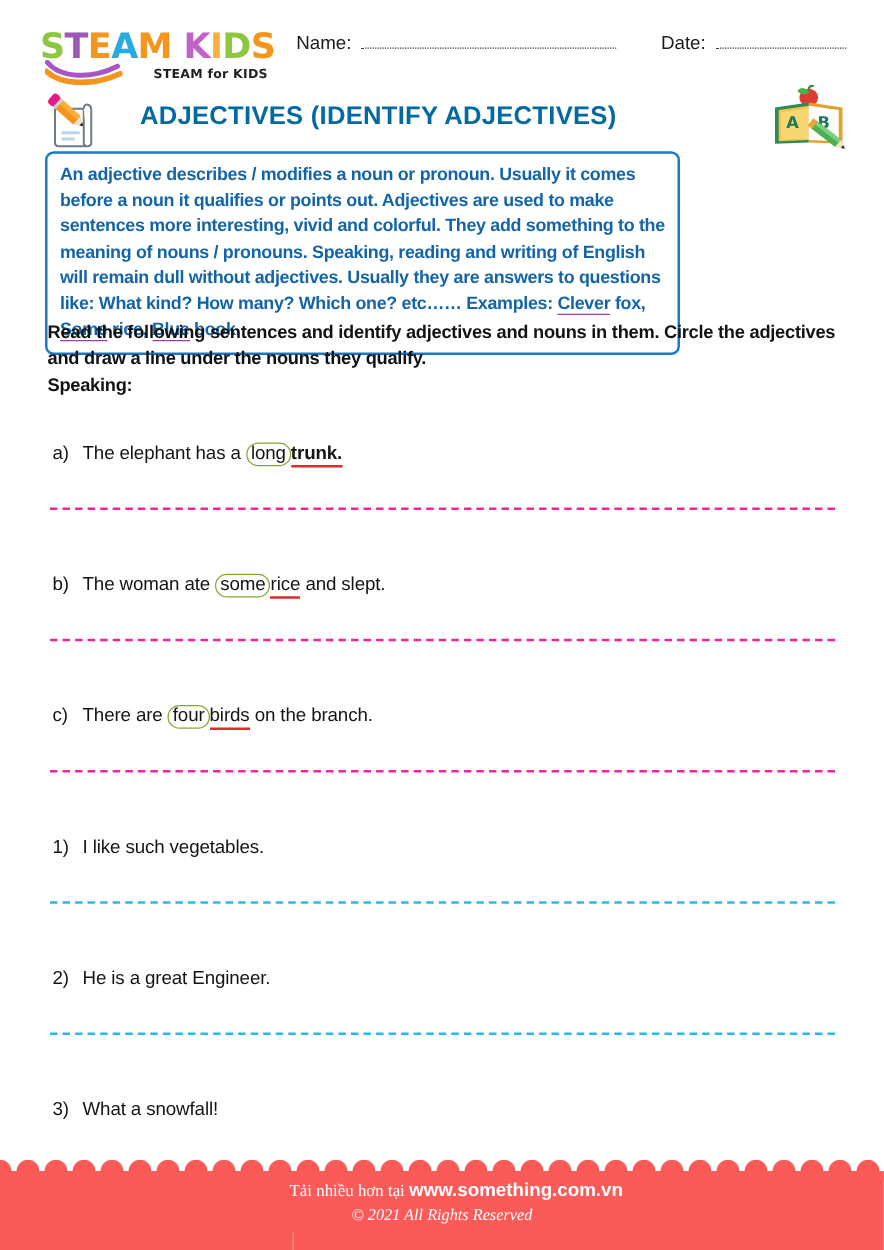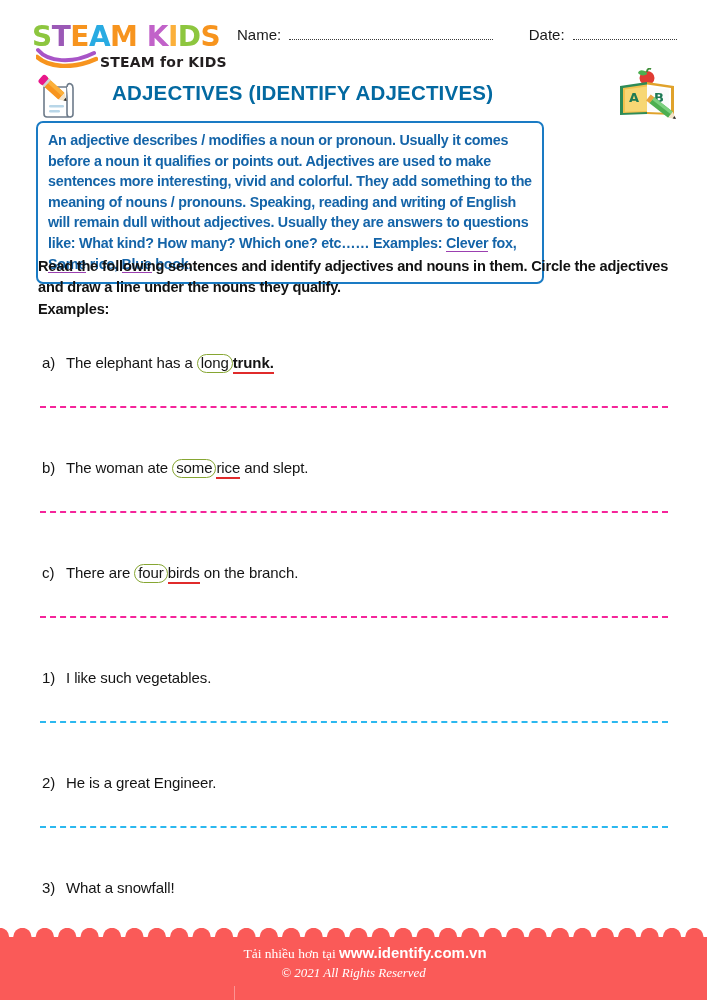--- a/index.html
+++ b/index.html
@@ -44,25 +44,26 @@
   .logo-swoosh {
     position: absolute;
     left: 4px;
     top: 24px;
     width: 62px;
     height: 22px;
   }
   .logo-sub {
     margin-top: 2px;
     margin-left: 68px;
-    font-size: 14px;
+    font-size: 10px;
     font-weight: bold;
     color: #231f20;
     letter-spacing: 0.2px;
     font-family: "DejaVu Sans", sans-serif;
+    text-align: center;
   }
 
   .namedate {
     flex: 1;
     padding-top: 4px;
     display: flex;
     align-items: baseline;
     font-size: 15px;
     color: #1a1a1a;
     font-family: "Liberation Sans", sans-serif;
@@ -309,21 +310,21 @@
     </g>
   </svg>
 </div>
 
 <div class="def-box">
   <div class="def-text"><span>An adjective describes / modifies a noun or pronoun. Usually it comes before a noun it qualifies or points out. Adjectives are used to make sentences more interesting, vivid and colorful. They add something to the meaning of nouns / pronouns. Speaking, reading and writing of English will remain dull without adjectives. Usually they are answers to questions like: What kind? How many? Which one? etc…… Examples: </span><u>Clever</u><span> fox, </span><u>Some</u><span> rice, </span><u>Blue</u><span> book.</span></div>
 </div>
 
 <div class="instructions">
   <span>Read the following sentences and identify adjectives and nouns in them. Circle the adjectives and draw a line under the nouns they qualify.</span>
-  <span class="ex-label">Examples:</span>
+  <span class="ex-label">Speaking:</span>
 </div>
 
 <div id="body-rows">
     <div class="qitem" style="top: 354px;"><span class="qmark">a)</span><span>The elephant has a </span><span class="circled" style="border-color: rgb(134, 166, 50);">long</span><span class="underlined-noun" style="border-bottom-color: rgb(224, 43, 43); font-weight: bold;">trunk.</span></div>
     <div class="sep pink" style="top: 406px; border-top-color: rgb(245, 36, 154);"></div>
     <div class="qitem" style="top: 459px;"><span class="qmark">b)</span><span>The woman ate </span><span class="circled" style="border-color: rgb(134, 166, 50);">some</span><span class="underlined-noun" style="border-bottom-color: rgb(224, 43, 43);">rice</span><span> and slept.</span></div>
     <div class="sep pink" style="top: 511px; border-top-color: rgb(245, 36, 154);"></div>
     <div class="qitem" style="top: 564px;"><span class="qmark">c)</span><span>There are </span><span class="circled" style="border-color: rgb(134, 166, 50);">four</span><span class="underlined-noun" style="border-bottom-color: rgb(224, 43, 43);">birds</span><span> on the branch.</span></div>
     <div class="sep pink" style="top: 616px; border-top-color: rgb(245, 36, 154);"></div>
     <div class="qitem" style="top: 669px;"><span class="qmark">1)</span><span>I like such vegetables.</span></div>
@@ -367,18 +368,18 @@
         <circle cx="627.1999999999997" cy="9" r="9.184"></circle>
         <circle cx="649.5999999999997" cy="9" r="9.184"></circle>
         <circle cx="671.9999999999997" cy="9" r="9.184"></circle>
         <circle cx="694.3999999999996" cy="9" r="9.184"></circle>
         <circle cx="716.7999999999996" cy="9" r="9.184"></circle>
       </g>
     <rect x="0" y="9" width="707" height="9" fill="#fa5a58"></rect>
   </svg>
   <div class="footer-inner">
     <div class="footer-line1">
-      <span class="pre">Tải nhiều hơn tại </span><span class="url">www.identify.com.vn</span>
+      <span class="pre">Tải nhiều hơn tại </span><span class="url">www.something.com.vn</span>
     </div>
     <div class="footer-line2">© 2021 All Rights Reserved</div>
   </div>
   <div class="footer-divider"></div>
 </div>
 
 </body></html>

